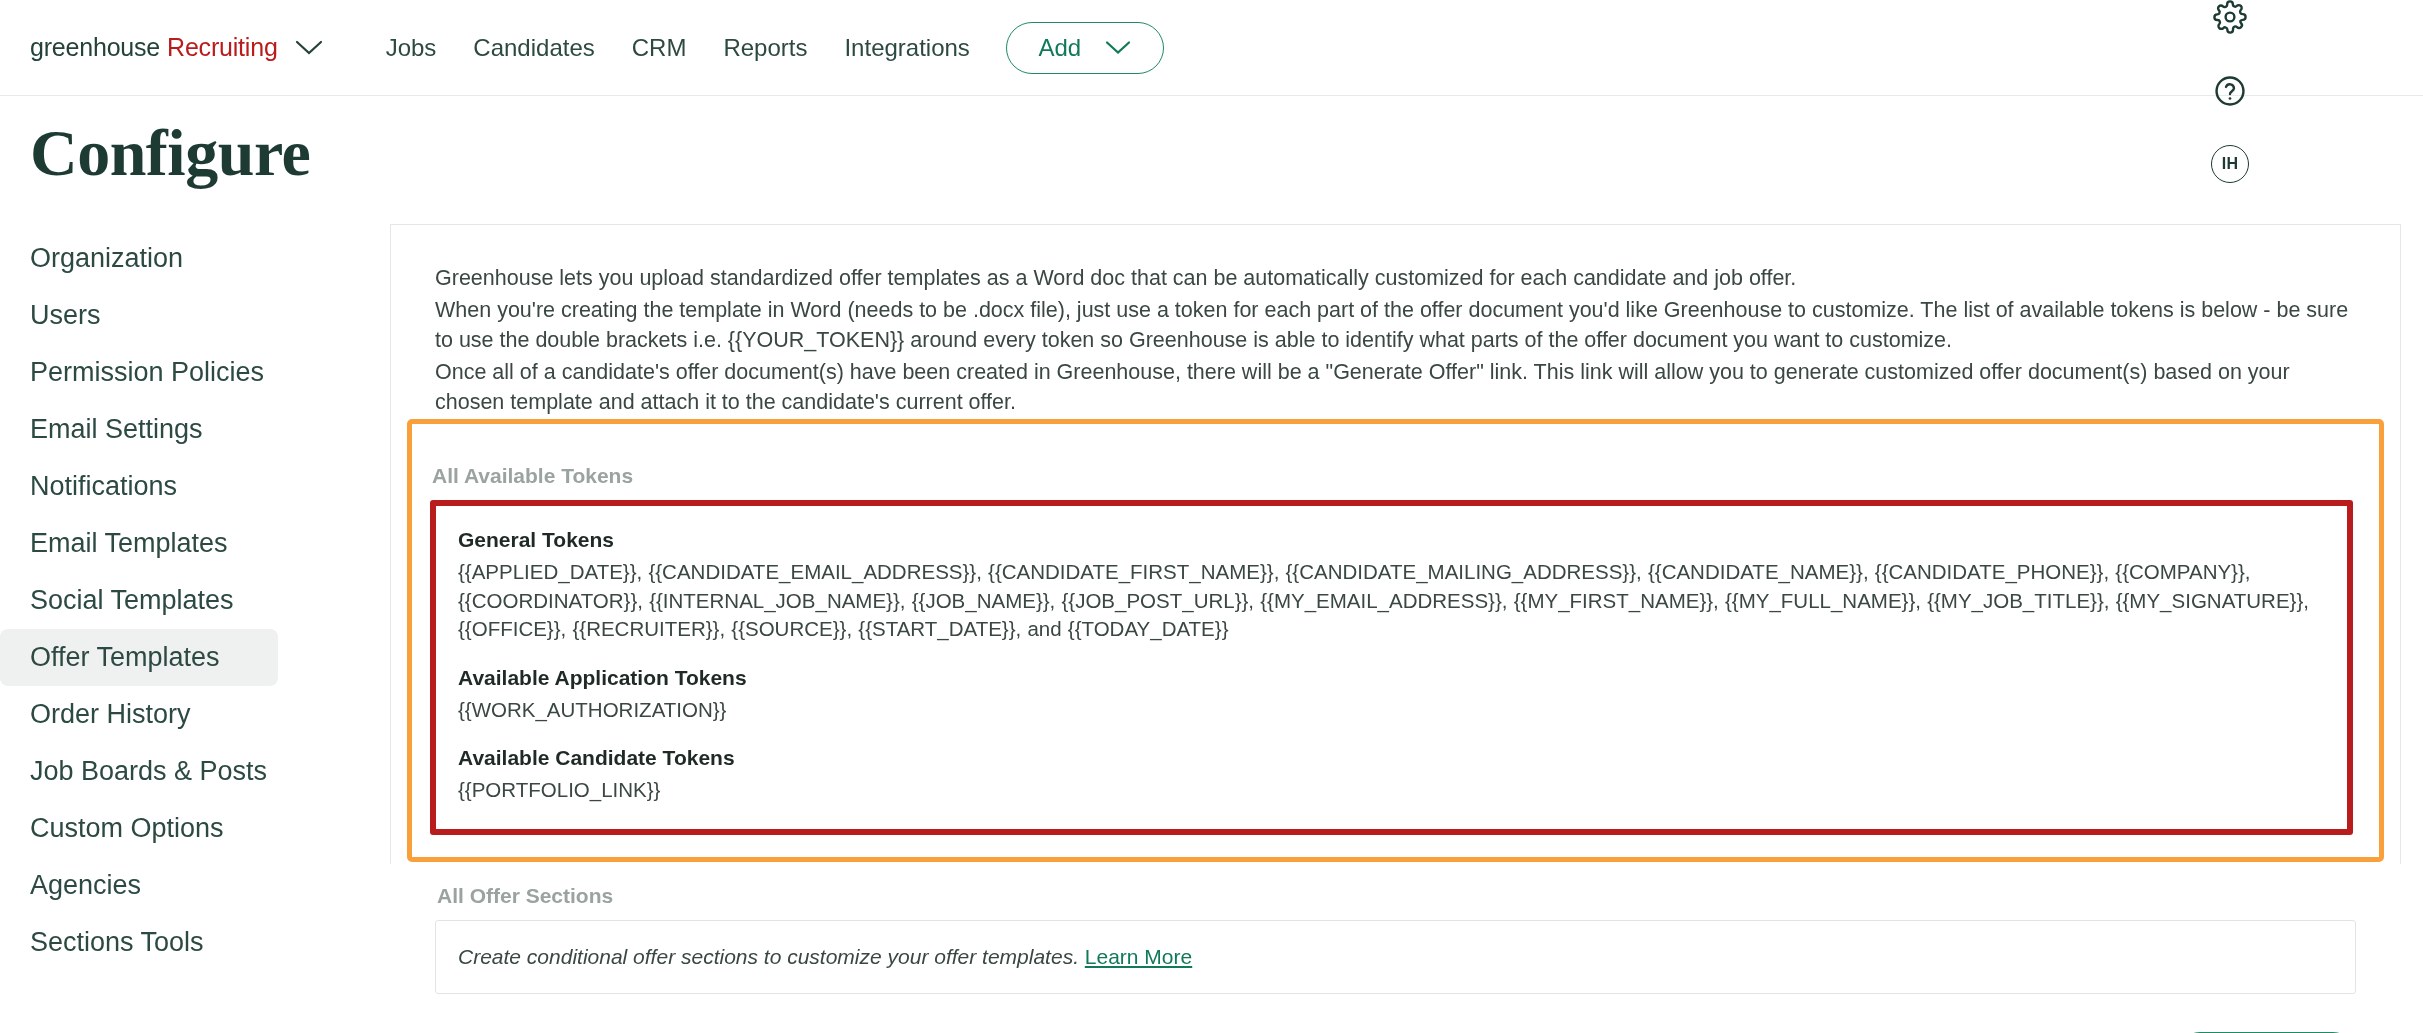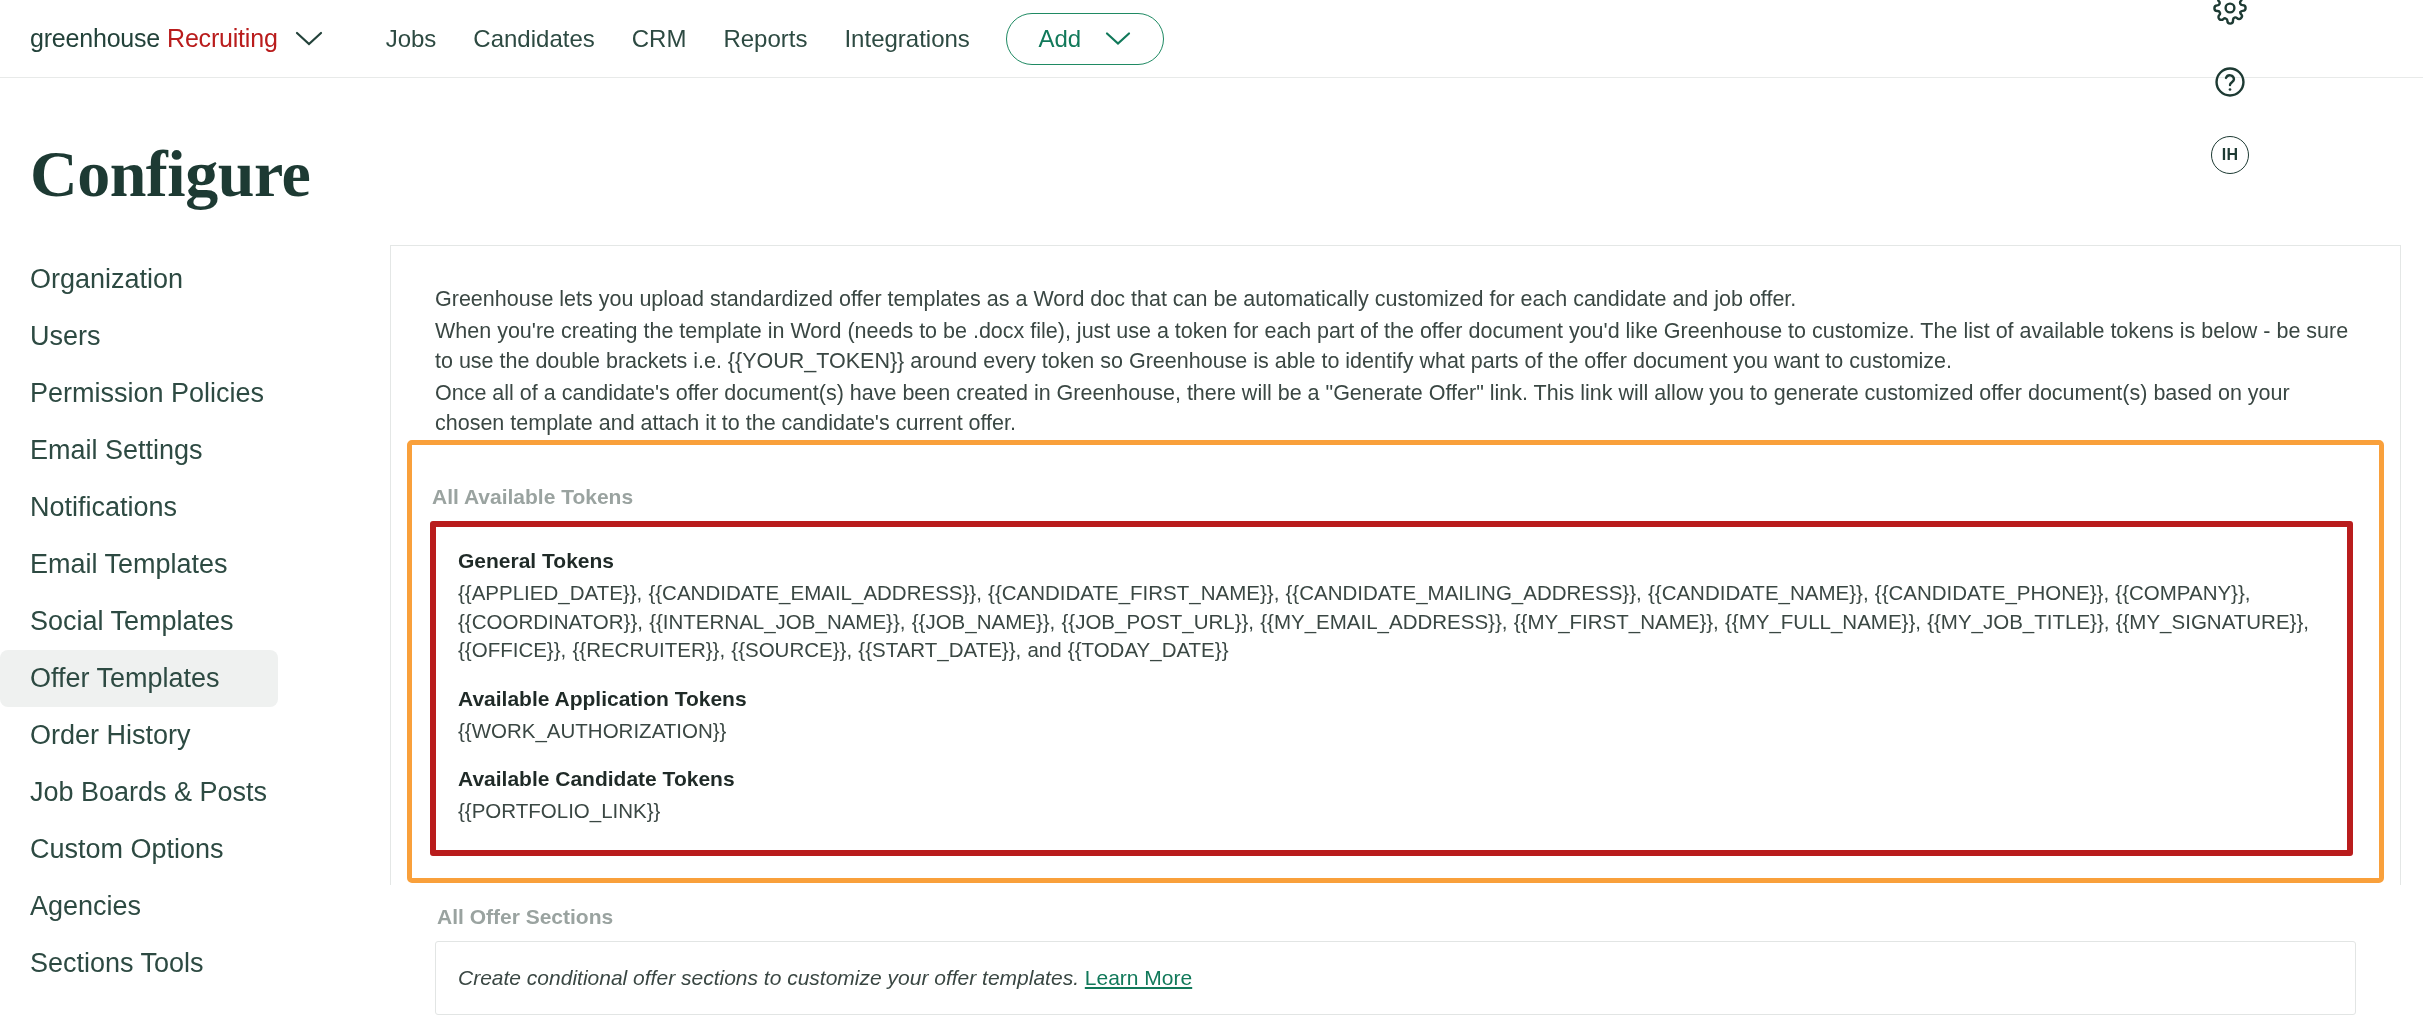--- a/index.html
+++ b/index.html
@@ -8,21 +8,21 @@
     width: 2423px; height: 1033px;
     overflow: hidden;
     background: #ffffff;
     font-family: "Liberation Sans", sans-serif;
     -webkit-font-smoothing: antialiased;
   }
 
   
   .topbar {
     position: relative;
-    height: 78px;
+    height: 96px;
     width: 100%;
     background: #ffffff;
     border-bottom: 1px solid #e8eae9;
     display: flex;
     align-items: center;
     padding: 0 28px 0 30px;
   }
   .brand {
     display: flex;
     align-items: baseline;
@@ -117,21 +117,21 @@
     font-size: 16px; font-weight: 700; color: #1d3a33;
     cursor: pointer;
     letter-spacing: 0.3px;
   }
 
   
   .page-title {
     font-family: "Liberation Serif", serif;
     font-size: 66px;
     color: #1d3a33;
-    margin: 63px 0 0 30px;
+    margin: 24px 0 0 30px;
     letter-spacing: -0.5px;
     line-height: 1;
   }
 
   
   .layout {
     display: flex;
     margin-top: 38px;
     height: 640px;
   }

